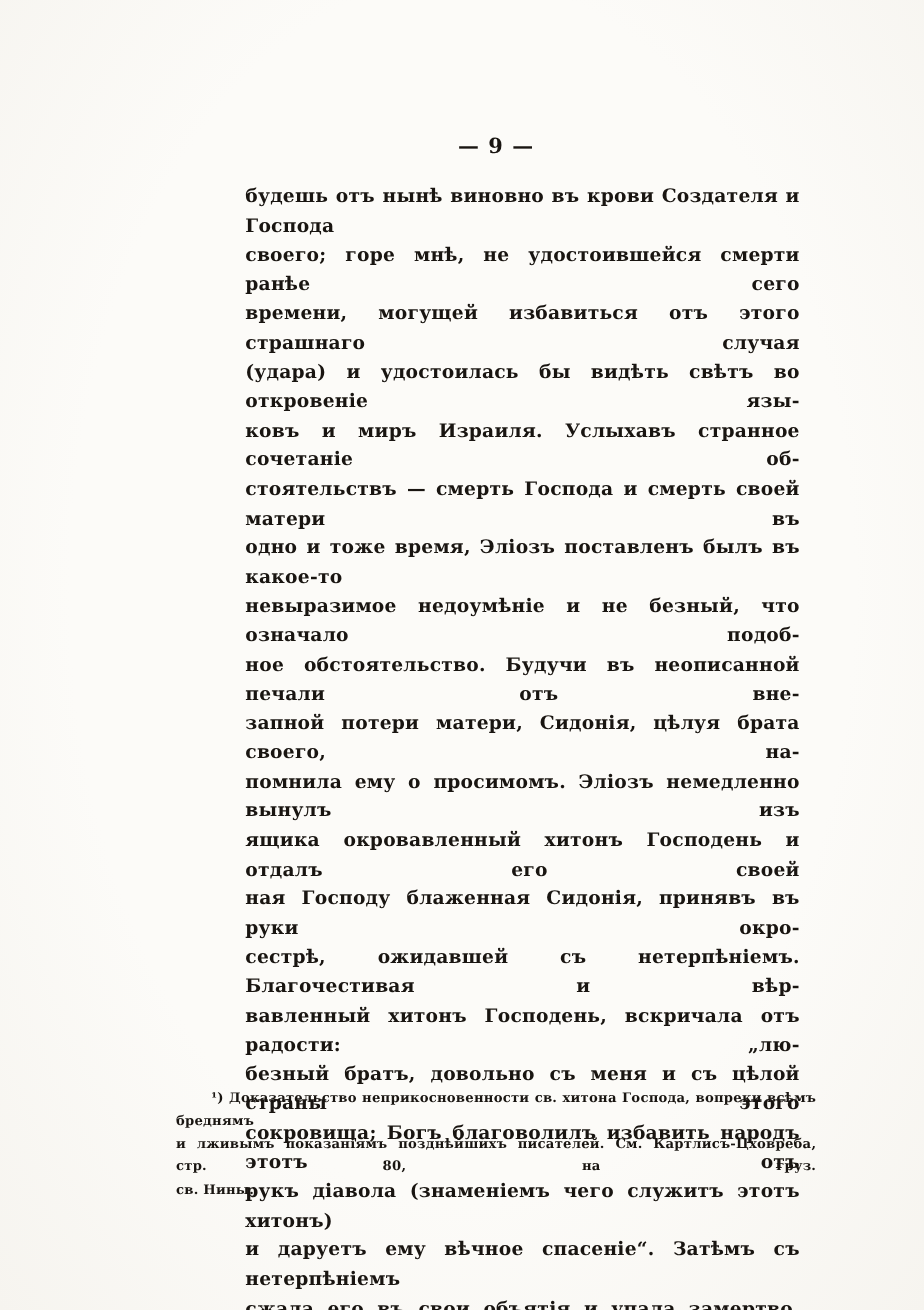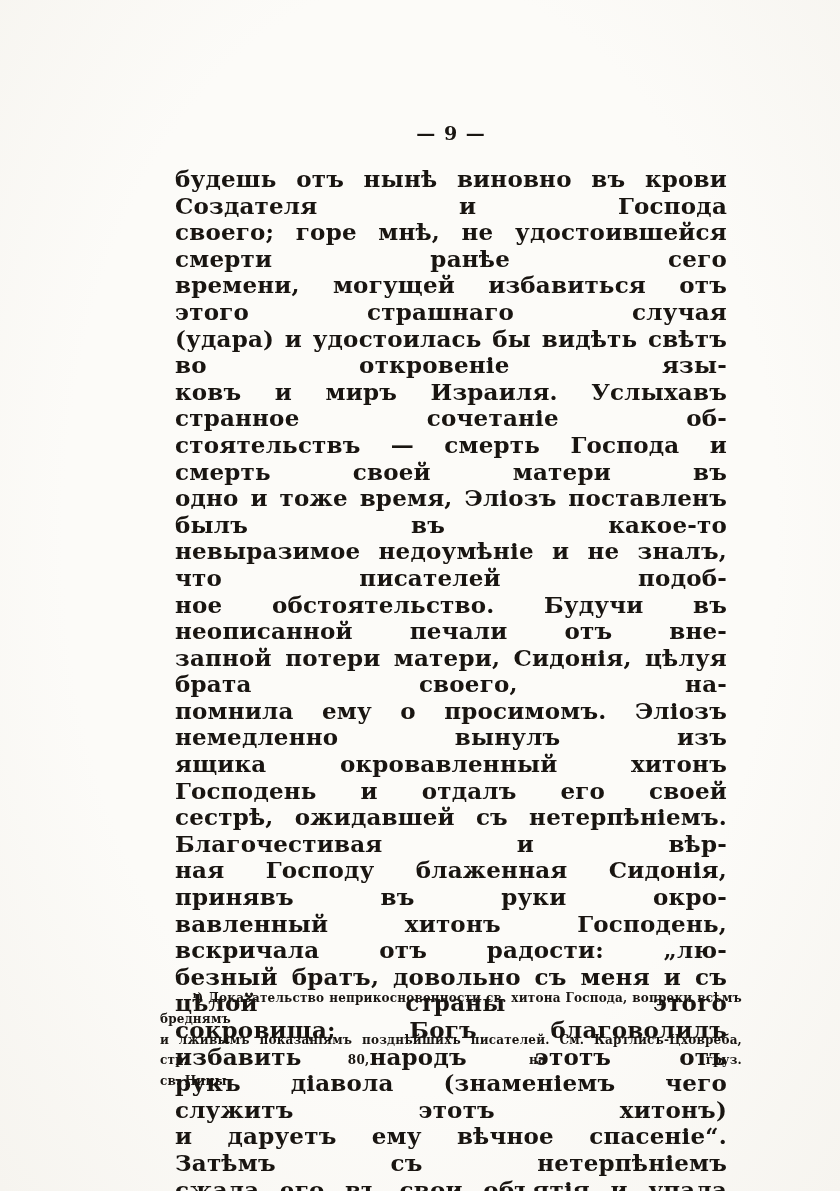--- a/index.html
+++ b/index.html
@@ -30,25 +30,26 @@
     font-size: 19px;
     letter-spacing: 1px;
   }
   .body-text {
     position: absolute;
     top: 166px;
     left: 175px;
     width: 552px;
   }
   .body-line {
-    font-size: 23px;
+    font-size: 17px;
     line-height: 26.6px;
     letter-spacing: 0.2px;
     text-align: justify;
     text-align-last: justify;
+    margin-left: 48px;
     -moz-text-align-last: justify;
   }
   .footnotes {
     position: absolute;
     top: 988px;
     left: 160px;
     width: 582px;
   }
   .footnote {
     margin: 0 0 0 0;
@@ -77,27 +78,27 @@
   <div class="page-number">— 9 —</div>
 
   <div class="body-text">
       <div class="body-line">будешь отъ нынѣ виновно въ крови Создателя и Господа</div>
       <div class="body-line">своего; горе мнѣ, не удостоившейся смерти ранѣе сего</div>
       <div class="body-line">времени, могущей избавиться отъ этого страшнаго случая</div>
       <div class="body-line">(удара) и удостоилась бы видѣть свѣтъ во откровеніе язы-</div>
       <div class="body-line">ковъ и миръ Израиля. Услыхавъ странное сочетаніе об-</div>
       <div class="body-line">стоятельствъ — смерть Господа и смерть своей матери въ</div>
       <div class="body-line">одно и тоже время, Эліозъ поставленъ былъ въ какое-то</div>
-      <div class="body-line">невыразимое недоумѣніе и не зналъ, что писателей подоб-</div>
+      <div class="body-line">невыразимое недоумѣніе и не безный, что означало подоб-</div>
       <div class="body-line">ное обстоятельство. Будучи въ неописанной печали отъ вне-</div>
       <div class="body-line">запной потери матери, Сидонія, цѣлуя брата своего, на-</div>
       <div class="body-line">помнила ему о просимомъ. Эліозъ немедленно вынулъ изъ</div>
       <div class="body-line">ящика окровавленный хитонъ Господень и отдалъ его своей</div>
+      <div class="body-line">ная Господу блаженная Сидонія, принявъ въ руки окро-</div>
       <div class="body-line">сестрѣ, ожидавшей съ нетерпѣніемъ. Благочестивая и вѣр-</div>
-      <div class="body-line">ная Господу блаженная Сидонія, принявъ въ руки окро-</div>
       <div class="body-line">вавленный хитонъ Господень, вскричала отъ радости: „лю-</div>
       <div class="body-line">безный братъ, довольно съ меня и съ цѣлой страны этого</div>
       <div class="body-line">сокровища; Богъ благоволилъ избавить народъ этотъ отъ</div>
       <div class="body-line">рукъ діавола (знаменіемъ чего служитъ этотъ хитонъ)</div>
       <div class="body-line">и даруетъ ему вѣчное спасеніе“. Затѣмъ съ нетерпѣніемъ</div>
       <div class="body-line">сжала его въ свои объятія и упала замертво, пораженная</div>
     </div>
 
   <div class="footnotes">
     <div class="footnote">

